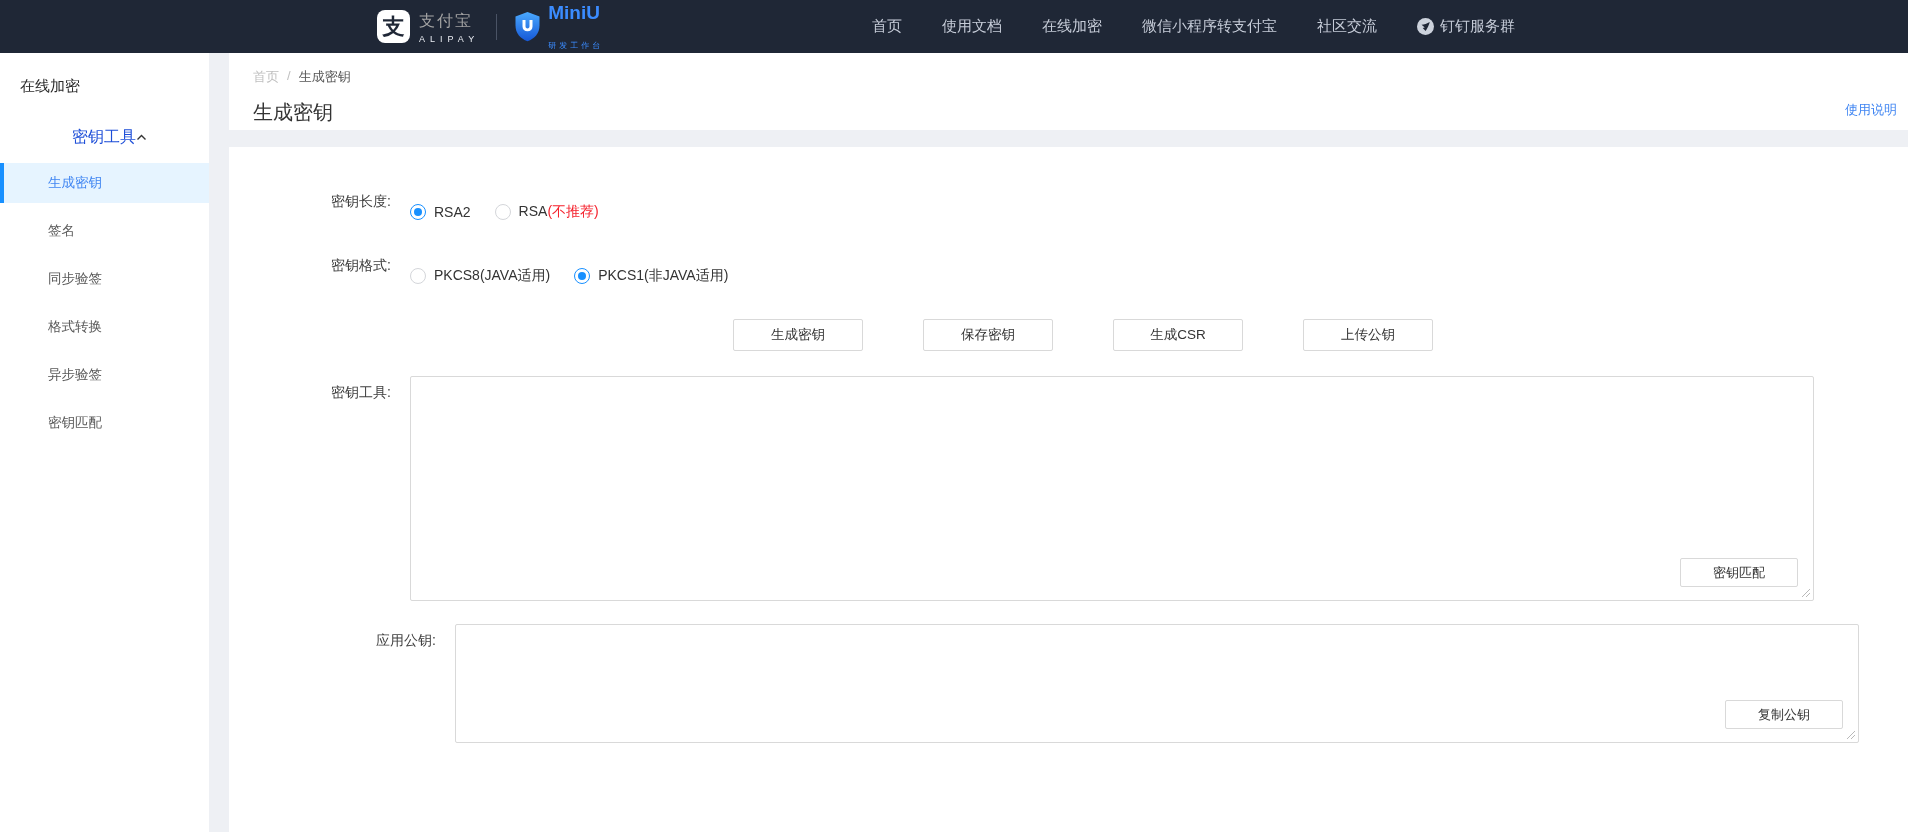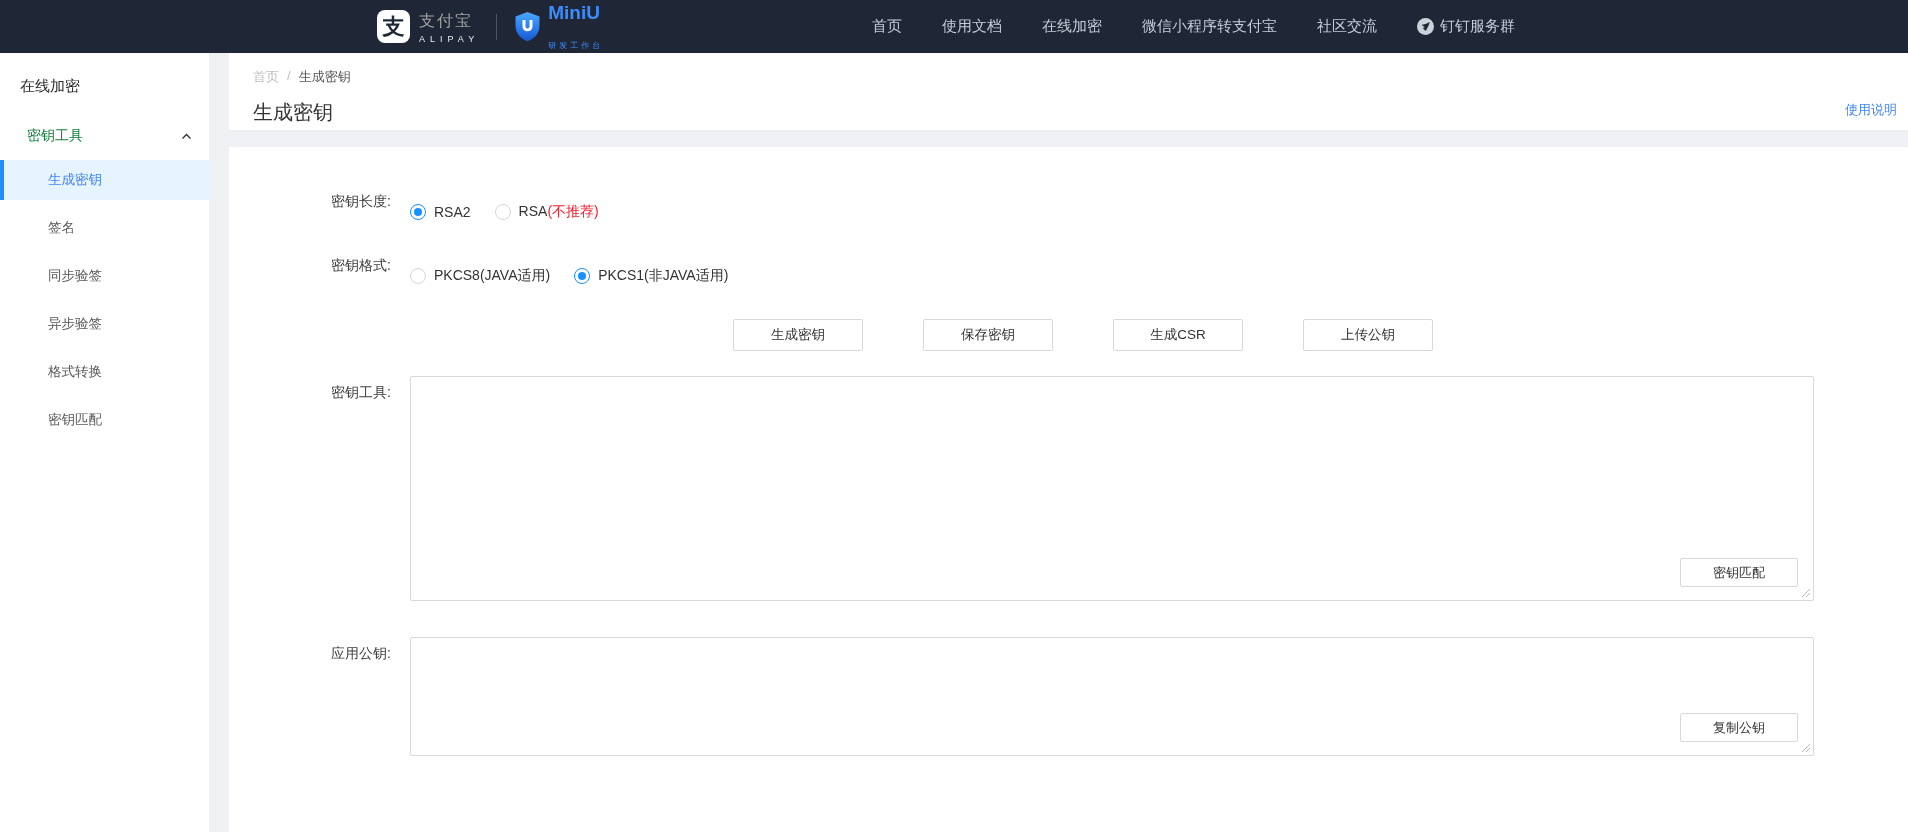--- a/index.html
+++ b/index.html
@@ -28,22 +28,22 @@
 
   .nav { display:flex; align-items:center; margin-left:auto; margin-right:393px;
     gap:40px; font-size:15px; color:#c6ccd8; }
   .nav-item { cursor:pointer; white-space:nowrap; display:flex; align-items:center; gap:6px; }
 
   
   .layout { display:flex; height:779px; }
 
   .sidebar { width:209px; background:#fff; flex-shrink:0; }
   .sidebar-title { font-size:15px; color:#2b2b2b; margin:24px 0 0 20px; }
-  .sidebar-group { display:flex; align-items:center; justify-content:space-between;
-    margin:31px 17px 0 27px; color:#15803d; font-size:14px; cursor:pointer; }
+  .sidebar-group { display:flex; align-items:center; justify-content:center;
+    margin:31px 17px 0 27px; color:#1d4ed8; font-size:16px; cursor:pointer; }
   .menu { margin-top:15px; }
   .menu-item { height:40px; display:flex; align-items:center; padding-left:44px;
     font-size:13.5px; color:#595959; margin-bottom:8px;
     border-left:4px solid transparent; cursor:pointer; }
   .menu-item.active { background:#e6f4ff; border-left-color:#1890ff; color:#3f85f2; }
 
   .main { flex:1; margin-left:20px; display:flex; flex-direction:column; }
 
   .page-head { background:#fff; height:77px; position:relative; padding-left:24px; }
   .breadcrumb { padding-top:15px; font-size:13px; display:flex; gap:8px; }
@@ -83,21 +83,21 @@
   .key-textarea { width:100%; border:1px solid #d9d9d9; border-radius:2px;
     resize:none; outline:none; font-family:"Liberation Mono","DejaVu Sans Mono",monospace;
     font-size:13px; padding:8px 10px; display:block; background:#fff; }
   .key-textarea.private { height:225px; }
   .key-textarea.public { height:119px; }
   .copy-btn { position:absolute; right:16px; bottom:14px; width:118px; height:29px;
     background:#fff; border:1px solid #d9d9d9; border-radius:2px;
     font-size:13px; color:#333; cursor:pointer; font-family:inherit; }
   .resize-handle { position:absolute; right:3px; bottom:3px; cursor:nwse-resize; }
 
-  .public-row { margin-top:36px; }
+  .public-row { margin-top:23px;padding-left:45px; }
 </style>
 </head>
 <body>
 
 <div class="header">
   <div class="logo-area">
     <div class="alipay-box">
       <span>支</span>
     </div>
     <div class="alipay-texts">
@@ -153,24 +153,24 @@
       <div class="menu-item active">
         <span>生成密钥</span>
       </div>
       <div class="menu-item">
         <span>签名</span>
       </div>
       <div class="menu-item">
         <span>同步验签</span>
       </div>
       <div class="menu-item">
+        <span>格式转换</span>
+      </div>
+      <div class="menu-item">
         <span>异步验签</span>
-      </div>
-      <div class="menu-item">
-        <span>格式转换</span>
       </div>
       <div class="menu-item">
         <span>密钥匹配</span>
       </div>
     </div>
   </div>
 
   <div class="main">
 
     <div class="page-head">

